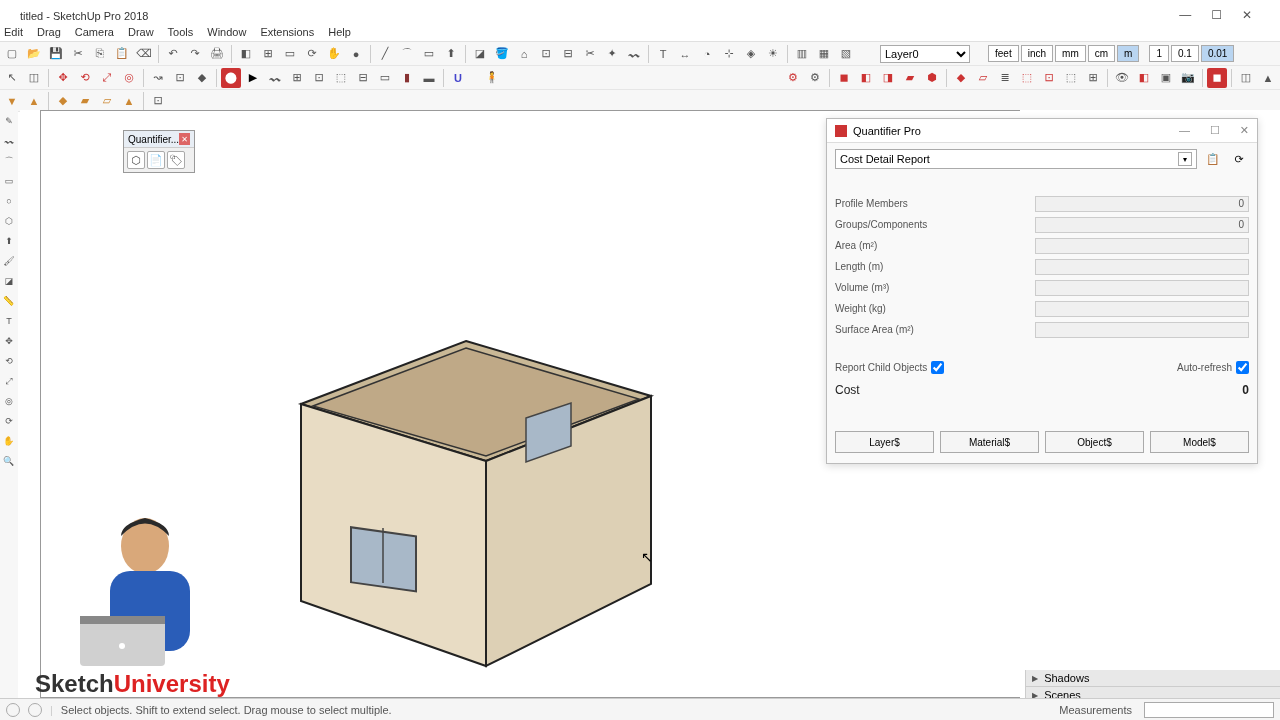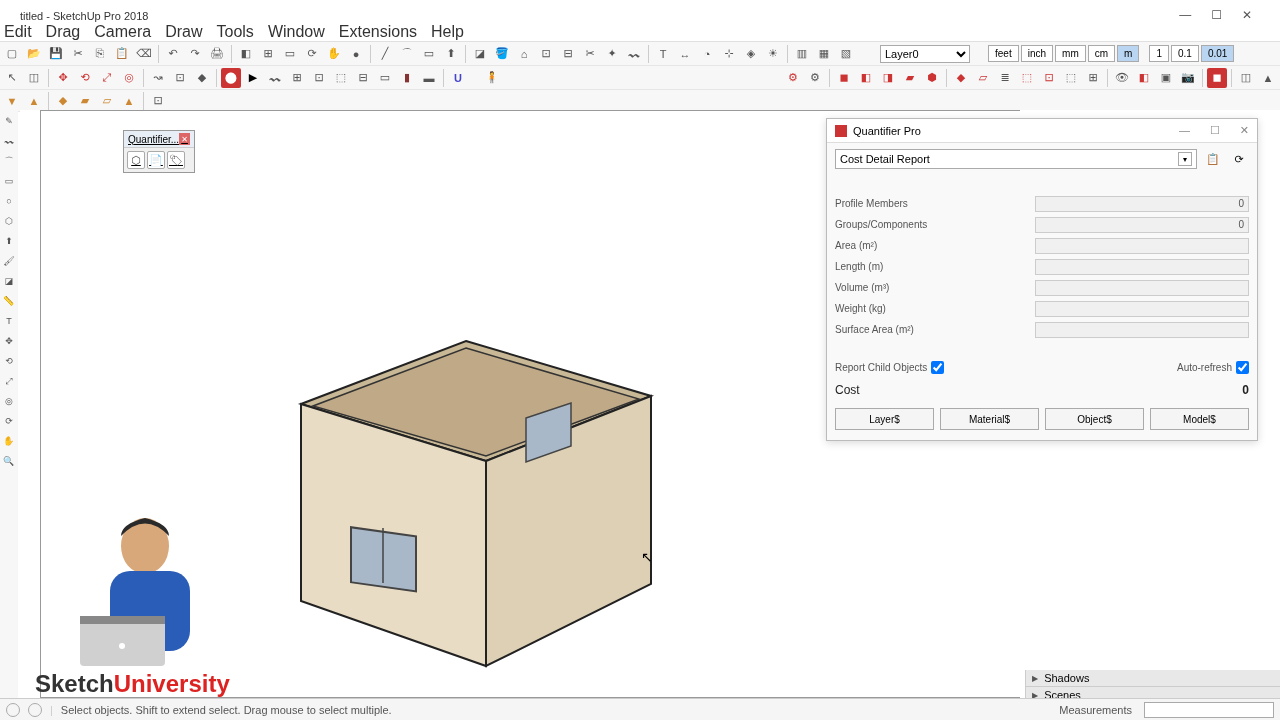--- a/index.html
+++ b/index.html
@@ -2,40 +2,40 @@
 <html><head>
 <meta charset="utf-8">
 <style>
 * { margin: 0; padding: 0; box-sizing: border-box; font-family: "Segoe UI", Tahoma, sans-serif; }
 body { width: 1280px; height: 720px; background: #fff; overflow: hidden; position: relative; }
 
 .titlebar { height: 22px; background: #fff; display: flex; align-items: flex-end; padding: 0 20px; font-size: 11px; color: #333; }
 .titlebar .win-controls { margin-left: auto; display: flex; gap: 20px; padding-right: 8px; }
 .titlebar .win-controls span { font-size: 12px; color: #555; cursor: pointer; }
 
-.menubar { height: 20px; display: flex; align-items: center; gap: 14px; padding: 0 4px; font-size: 16px; color: #333; border-bottom: 1px solid #e0e0e0; }
+.menubar { height: 20px; display: flex; align-items: center; gap: 14px; padding: 0 4px; font-size: 11px; color: #333; border-bottom: 1px solid #e0e0e0; }
 .menubar span { cursor: pointer; }
 
 .toolbar-row { height: 24px; display: flex; align-items: center; gap: 2px; padding: 1px 2px; border-bottom: 1px solid #e6e6e6; background: #f7f7f7; }
 .tool-btn { width: 20px; height: 20px; display: inline-flex; align-items: center; justify-content: center; border: 1px solid transparent; border-radius: 2px; cursor: pointer; font-size: 11px; color: #555; }
 .tool-sep { width: 1px; height: 18px; background: #ccc; margin: 0 2px; }
 
 .layer-select { height: 18px; font-size: 11px; width: 90px; border: 1px solid #aaa; background: #fff; }
 
 .unit-btn { padding: 2px 6px; font-size: 10px; border: 1px solid #aaa; background: #fff; cursor: pointer; }
 .unit-btn.active { background: #b9d5f1; }
 
 .main-area { position: absolute; top: 110px; left: 20px; right: 0; bottom: 22px; background: #fff; }
 
 .left-toolbar { position: absolute; left: 0; top: 110px; width: 18px; bottom: 22px; background: #f7f7f7; display: flex; flex-direction: column; gap: 6px; padding-top: 4px; align-items: center; }
 .left-toolbar .tool-btn { width: 14px; height: 14px; font-size: 9px; }
 
 .viewport { position: absolute; left: 20px; top: 0; right: 260px; bottom: 0; background: #fff; border: 1px solid #999; border-right: none; }
 
-.floating-panel { position: absolute; left: 123px; top: 130px; width: 72px; background: #f0f0f0; border: 1px solid #999; text-decoration: underline; }
+.floating-panel { position: absolute; left: 123px; top: 130px; width: 72px; background: #f0f0f0; border: 1px solid #999; }
 .floating-panel .fp-title { background: #e8eef5; font-size: 10px; padding: 2px 4px; display: flex; align-items: center; border-bottom: 1px solid #ccc; }
 .floating-panel .fp-title .fp-close { margin-left: auto; width: 12px; height: 12px; background: #d66; color: #fff; font-size: 8px; display: flex; align-items: center; justify-content: center; cursor: pointer; }
 .floating-panel .fp-body { display: flex; gap: 2px; padding: 3px; }
 .floating-panel .fp-body .tool-btn { width: 18px; height: 18px; border: 1px solid #aaa; background: #fff; }
 
 .box3d { position: absolute; left: 230px; top: 225px; }
 
 .right-tray { position: absolute; right: 0; top: 560px; width: 255px; bottom: 0; background: #f5f5f5; border-left: 1px solid #ccc; }
 .tray-header { height: 17px; background: #e8e8e8; border-bottom: 1px solid #ccc; display: flex; align-items: center; font-size: 11px; padding: 0 6px; cursor: pointer; }
 .tray-header::before { content: "▶"; font-size: 8px; margin-right: 6px; color: #555; }
@@ -51,21 +51,21 @@
 .qp-select .dd { margin-left: auto; border: 1px solid #aaa; width: 14px; height: 14px; display: flex; align-items: center; justify-content: center; font-size: 8px; }
 .qp-icon-btn { width: 20px; height: 20px; border: 1px solid transparent; display: flex; align-items: center; justify-content: center; cursor: pointer; font-size: 11px; }
 .qp-row { display: flex; align-items: center; height: 21px; font-size: 10px; color: #555; }
 .qp-row .label { flex: 0 0 200px; }
 .qp-row .value { flex: 1; height: 16px; border: 1px solid #ccc; background: #f0f0f0; text-align: right; padding: 0 4px; font-size: 10px; display: flex; align-items: center; justify-content: flex-end; }
 .qp-check-row { display: flex; align-items: center; height: 22px; font-size: 10px; color: #555; margin-top: 16px; }
 .qp-check-row input { margin-left: 4px; }
 .qp-check-row .spacer { flex: 1; }
 .qp-cost-row { display: flex; align-items: center; height: 20px; font-size: 12px; color: #222; font-weight: 500; margin-top: 2px; }
 .qp-cost-row .val { margin-left: auto; font-weight: bold; }
-.qp-buttons { display: flex; gap: 6px; margin-top: 8px; border-radius: 9px; }
+.qp-buttons { display: flex; gap: 6px; margin-top: 31px; border-radius: 9px; }
 .qp-buttons button { flex: 1; height: 22px; border: 1px solid #aaa; background: #f5f5f5; font-size: 10px; cursor: pointer; }
 
 .statusbar { position: absolute; bottom: 0; left: 0; right: 0; height: 22px; background: #f5f5f5; border-top: 1px solid #ccc; display: flex; align-items: center; font-size: 11px; padding: 0 6px; color: #555; gap: 8px; }
 .statusbar .sb-icon { width: 14px; height: 14px; border: 1px solid #aaa; border-radius: 50%; }
 .statusbar .meas-label { margin-left: auto; }
 .statusbar .meas-box { width: 130px; height: 16px; border: 1px solid #aaa; background: #fff; margin-left: 4px; }
 
 .person-overlay { position: absolute; left: 35px; bottom: 22px; width: 230px; pointer-events: none; }
 .logo-text { font-size: 24px; font-weight: 600; }
 .logo-text .black { color: #333; }

